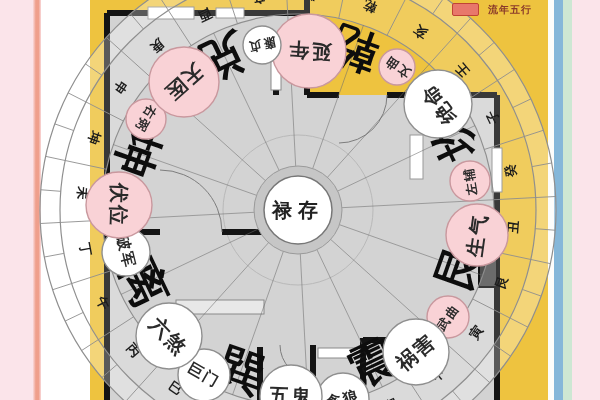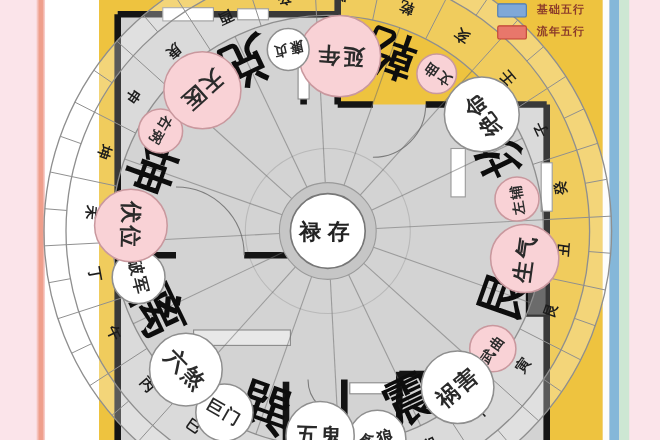--- a/index.html
+++ b/index.html
@@ -271,20 +271,16 @@
     </g>
     <g>
       <circle cx="298" cy="210" r="44" fill="#c6c6c6" stroke="#9a9a9a" stroke-width="1"></circle>
       <circle cx="298" cy="210" r="34" fill="#ffffff" stroke="#777" stroke-width="1.5"></circle>
       <text x="298" y="210" text-anchor="middle" dominant-baseline="central" font-size="20" font-weight="bold" fill="#222" letter-spacing="6" font-family="&quot;DejaVu Sans&quot;,sans-serif">禄存</text>
     </g>
   </svg>
 
 <div id="legend">
   <div class="legend-row">
-    <span class="legend-swatch" id="swatch-0" style="background: rgb(127, 168, 215); border-color: rgb(74, 122, 181);"></span>
-    <span class="legend-label">基础五行</span>
-  </div>
-  <div class="legend-row">
     <span class="legend-swatch" id="swatch-1" style="background: rgb(232, 119, 107); border-color: rgb(192, 67, 53);"></span>
     <span class="legend-label">流年五行</span>
   </div>
 </div>
 
 </body></html>

